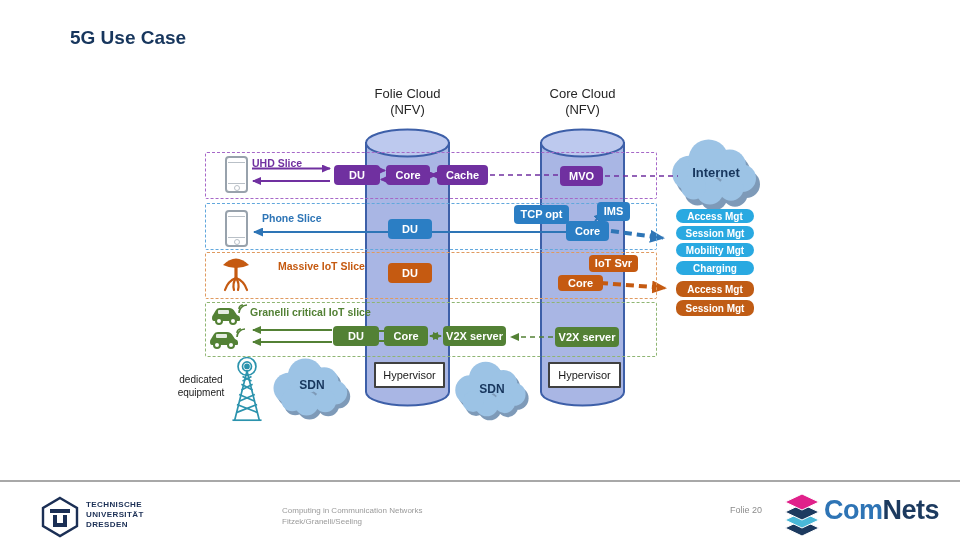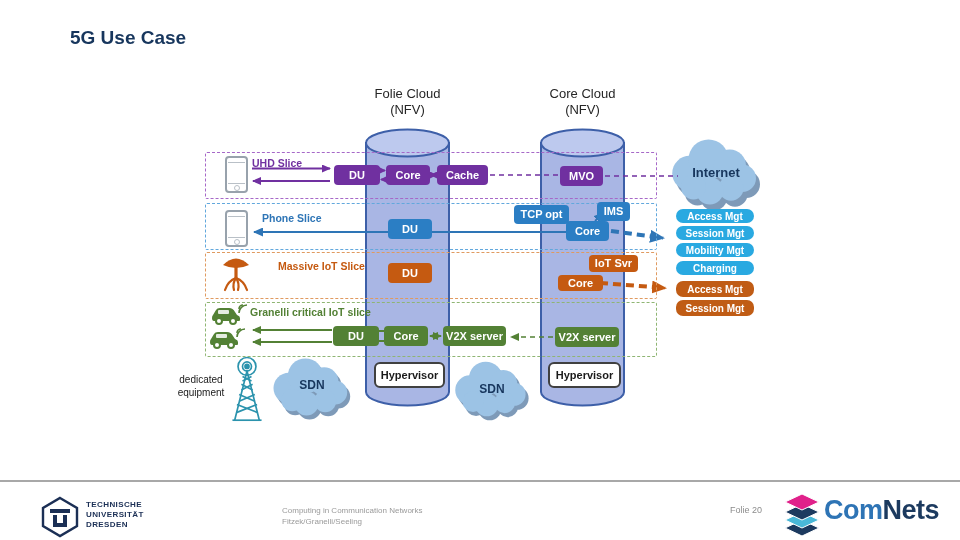--- a/index.html
+++ b/index.html
@@ -21,22 +21,22 @@
   
   .box{position:absolute;height:20px;border-radius:4px;color:#fff;font-weight:bold;font-size:11px;
        display:flex;align-items:center;justify-content:center;line-height:1;white-space:nowrap;}
   .purple{background:#7030a0;} .blue{background:#2b7ec4;} .orange{background:#c55a11;} .green{background:#538135;}
 
   
   .mgmt{position:absolute;left:676px;width:78px;height:14px;border-radius:7px;color:#fff;font-weight:bold;
         font-size:10px;display:flex;align-items:center;justify-content:center;white-space:nowrap;}
   .mgmt.b{background:#29a9e1;} .mgmt.o{background:#c05c15;height:16px;}
 
-  .hyp{position:absolute;background:#fff;border:2px solid #404040;border-radius:6px;color:#1a1a1a;
-       font-weight:bold;font-size:11px;display:flex;align-items:center;justify-content:center;}
+  .hyp{position:absolute;background:#fff;border:2px solid #404040;border-radius:1px;color:#1a1a1a;
+       font-weight:normal;font-size:11px;display:flex;align-items:center;justify-content:center;}
 
   .cloud-title{position:absolute;width:115px;text-align:center;font-size:13px;color:#262626;line-height:16px;}
   .cloud-word{position:absolute;text-align:center;font-weight:bold;color:#17365d;}
 
   .dedicated{position:absolute;left:170px;top:373px;width:62px;text-align:center;font-size:10px;
              color:#1a1a1a;line-height:13px;}
 
   
   .phone-icon{position:absolute;width:19px;height:33px;border:2px solid #98a2ac;border-radius:4px;background:#fff;}
   .phone-screen{position:absolute;left:1px;right:1px;top:4px;bottom:7px;border-top:1.5px solid #b9c0c7;border-bottom:1.5px solid #b9c0c7;}

